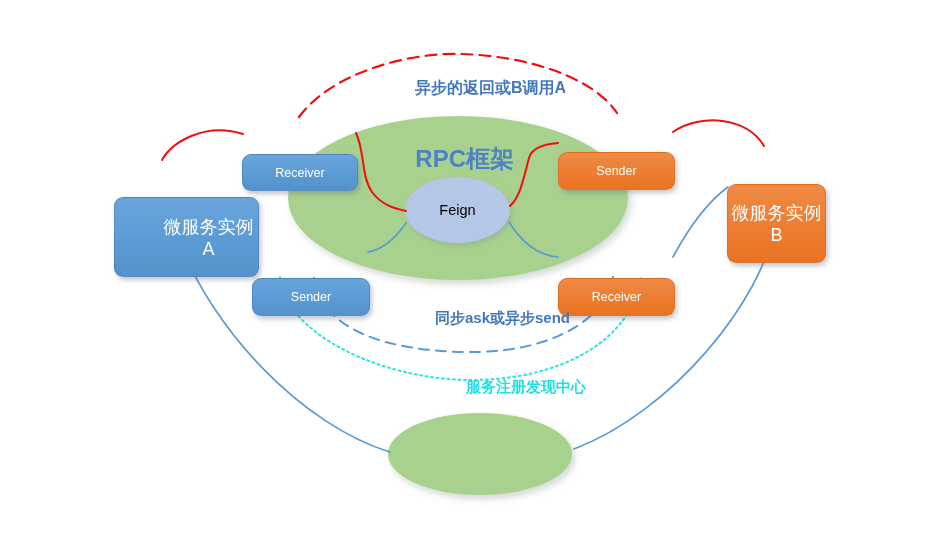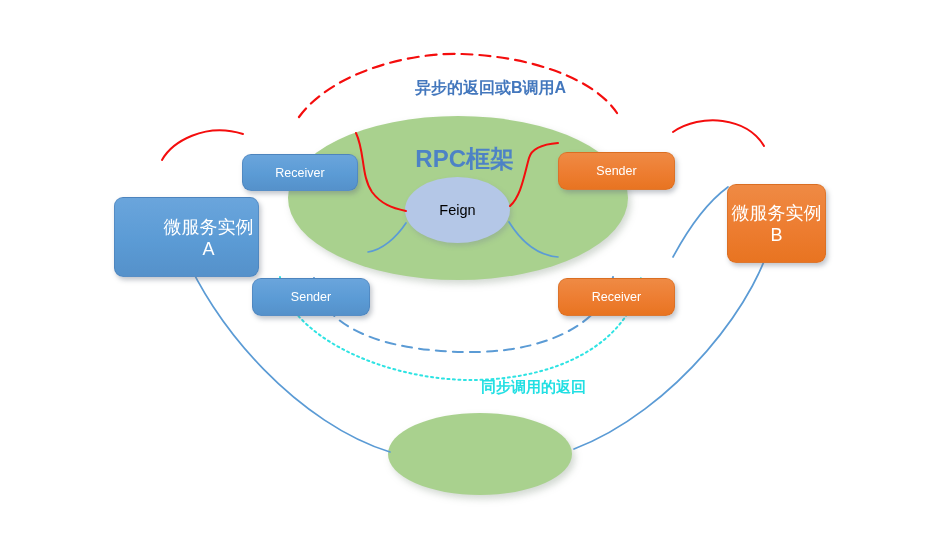--- a/index.html
+++ b/index.html
@@ -74,15 +74,16 @@
   <div class="node orange small" style="left:558px;top:241px;width:115px;height:36px;">
     <span>Receiver</span>
   </div>
   <div class="node orange big" style="left:727px;top:147px;width:97px;height:77px;">
     <span>微服务实例B</span>
   </div>
 
   <div class="txt" id="rpc-label" style="color:#4d82c6;">RPC框架</div>
   <div class="txt" id="feign-label">Feign</div>
   <div class="txt" id="async-label" style="color:#4377bd;">异步的返回或B调用A</div>
-  <div class="txt" id="sync-return-label" style="color:#21dfe3;">同步调用的返回</div>
+  <div class="txt" id="sync-ask-label" style="color:#4377bd;">同步ask或异步send</div>
+  <div class="txt" id="sync-return-label" style="color:#21dfe3;">服务注册发现中心</div>
 
 </div>
 
 </body></html>

